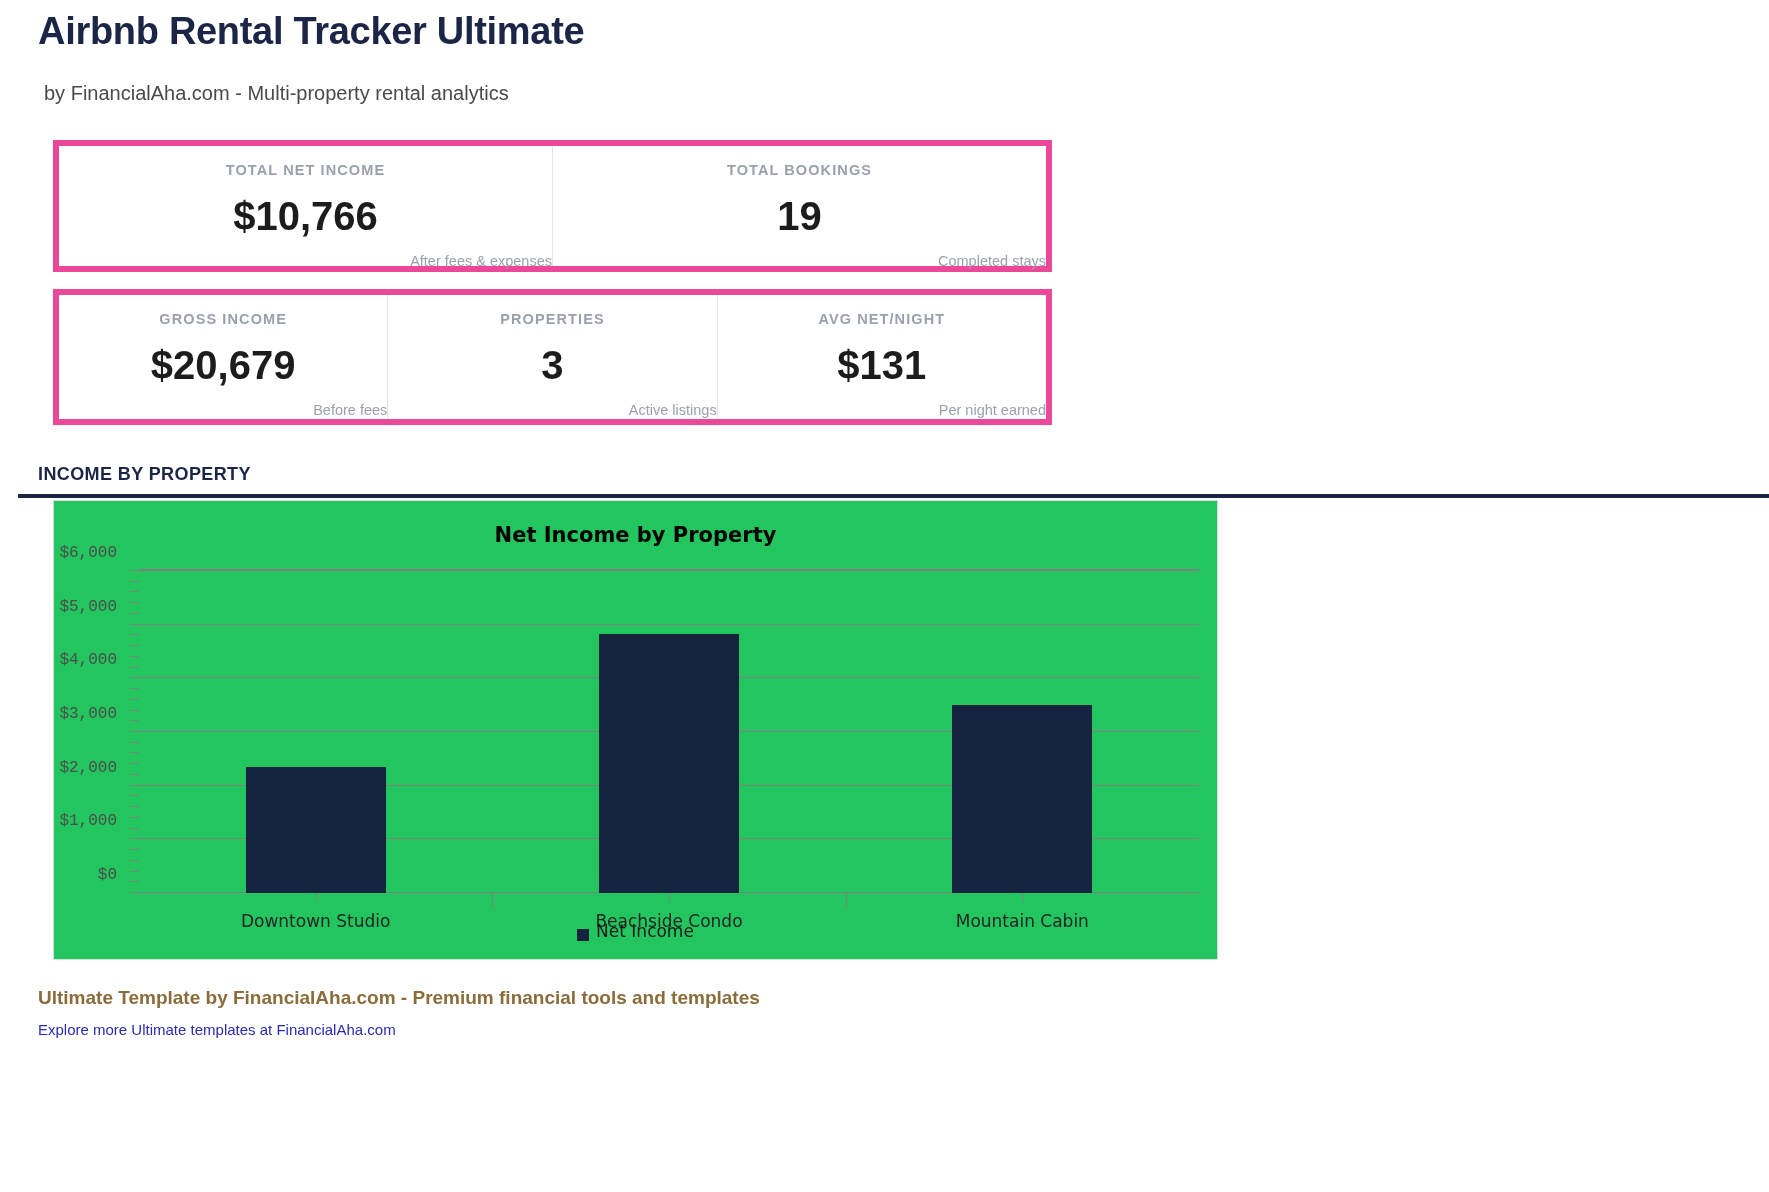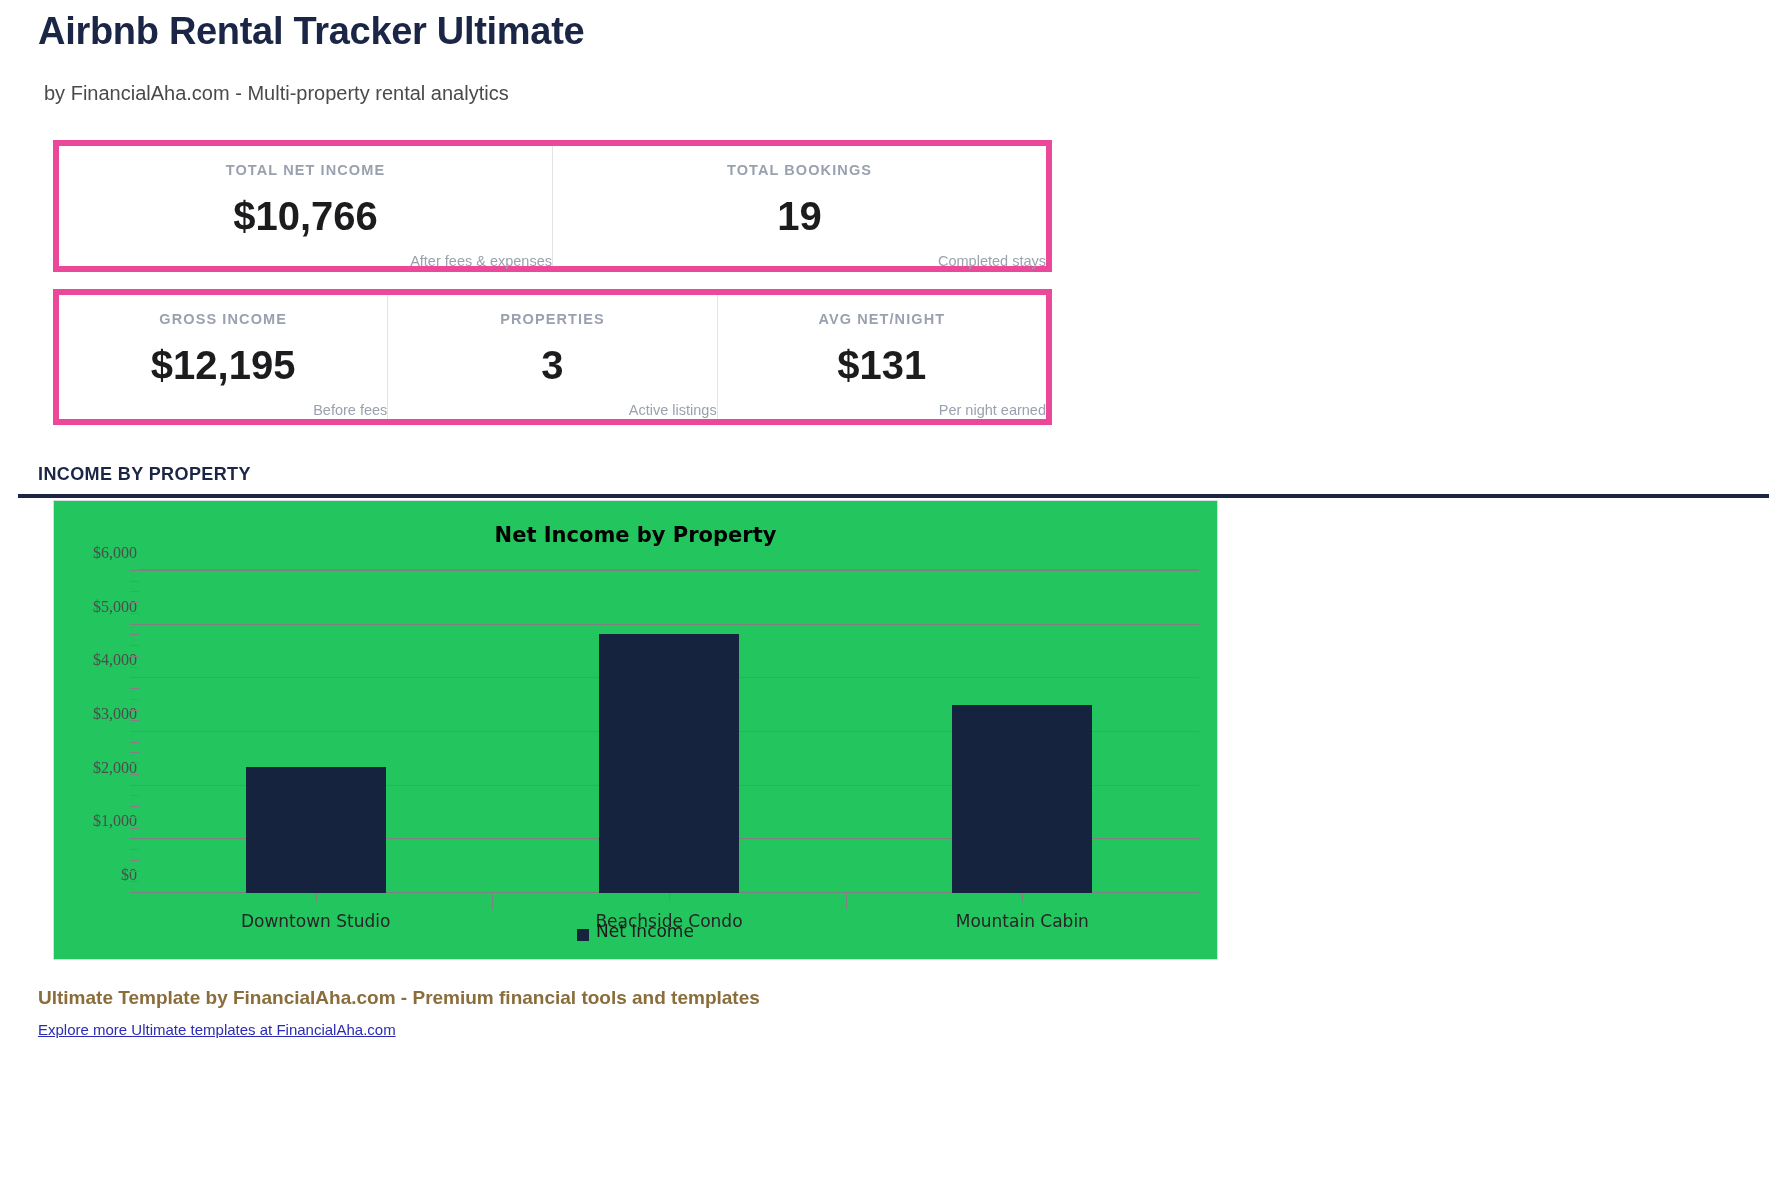--- a/index.html
+++ b/index.html
@@ -146,23 +146,23 @@
     position: absolute;
     left: 0;
     bottom: 0;
     width: 100%;
     height: 1px;
     background: #808080;
   }
   .y-tick-label {
     position: absolute;
     right: 100%;
-    margin-right: 2px;
+    margin-right: 22px;
     transform: translateY(-50%);
-    font-family: Liberation Serif, serif;
+    font-family: Liberation Mono, monospace;
     font-size: 16px;
     color: #4d4d4d;
     white-space: nowrap;
   }
   .y-major-tick {
     position: absolute;
     right: 100%;
     width: 9px;
     height: 1px;
     background: #808080;
@@ -249,21 +249,20 @@
     font-weight: bold;
     color: #8a6d3b;
     white-space: nowrap;
   }
   .footer-link {
     position: absolute;
     left: 38px;
     top: 1021px;
     font-size: 15px;
     color: #2b2bb5;
-    text-decoration: underline;
     white-space: nowrap;
     cursor: pointer;
   }
 </style>
 </head>
 <body>
 
 <div class="page">
 
   <div class="page-title">Airbnb Rental Tracker Ultimate</div>
@@ -278,21 +277,21 @@
     <div class="kpi-card">
       <div class="kpi-label">TOTAL BOOKINGS</div>
       <div class="kpi-value">19</div>
       <div class="kpi-sub">Completed stays</div>
     </div>
   </div>
 
   <div class="kpi-grid row2">
     <div class="kpi-card">
       <div class="kpi-label">GROSS INCOME</div>
-      <div class="kpi-value">$12,195</div>
+      <div class="kpi-value">$20,679</div>
       <div class="kpi-sub">Before fees</div>
     </div>
     <div class="kpi-card">
       <div class="kpi-label">PROPERTIES</div>
       <div class="kpi-value">3</div>
       <div class="kpi-sub">Active listings</div>
     </div>
     <div class="kpi-card">
       <div class="kpi-label">AVG NET/NIGHT</div>
       <div class="kpi-value">$131</div>

